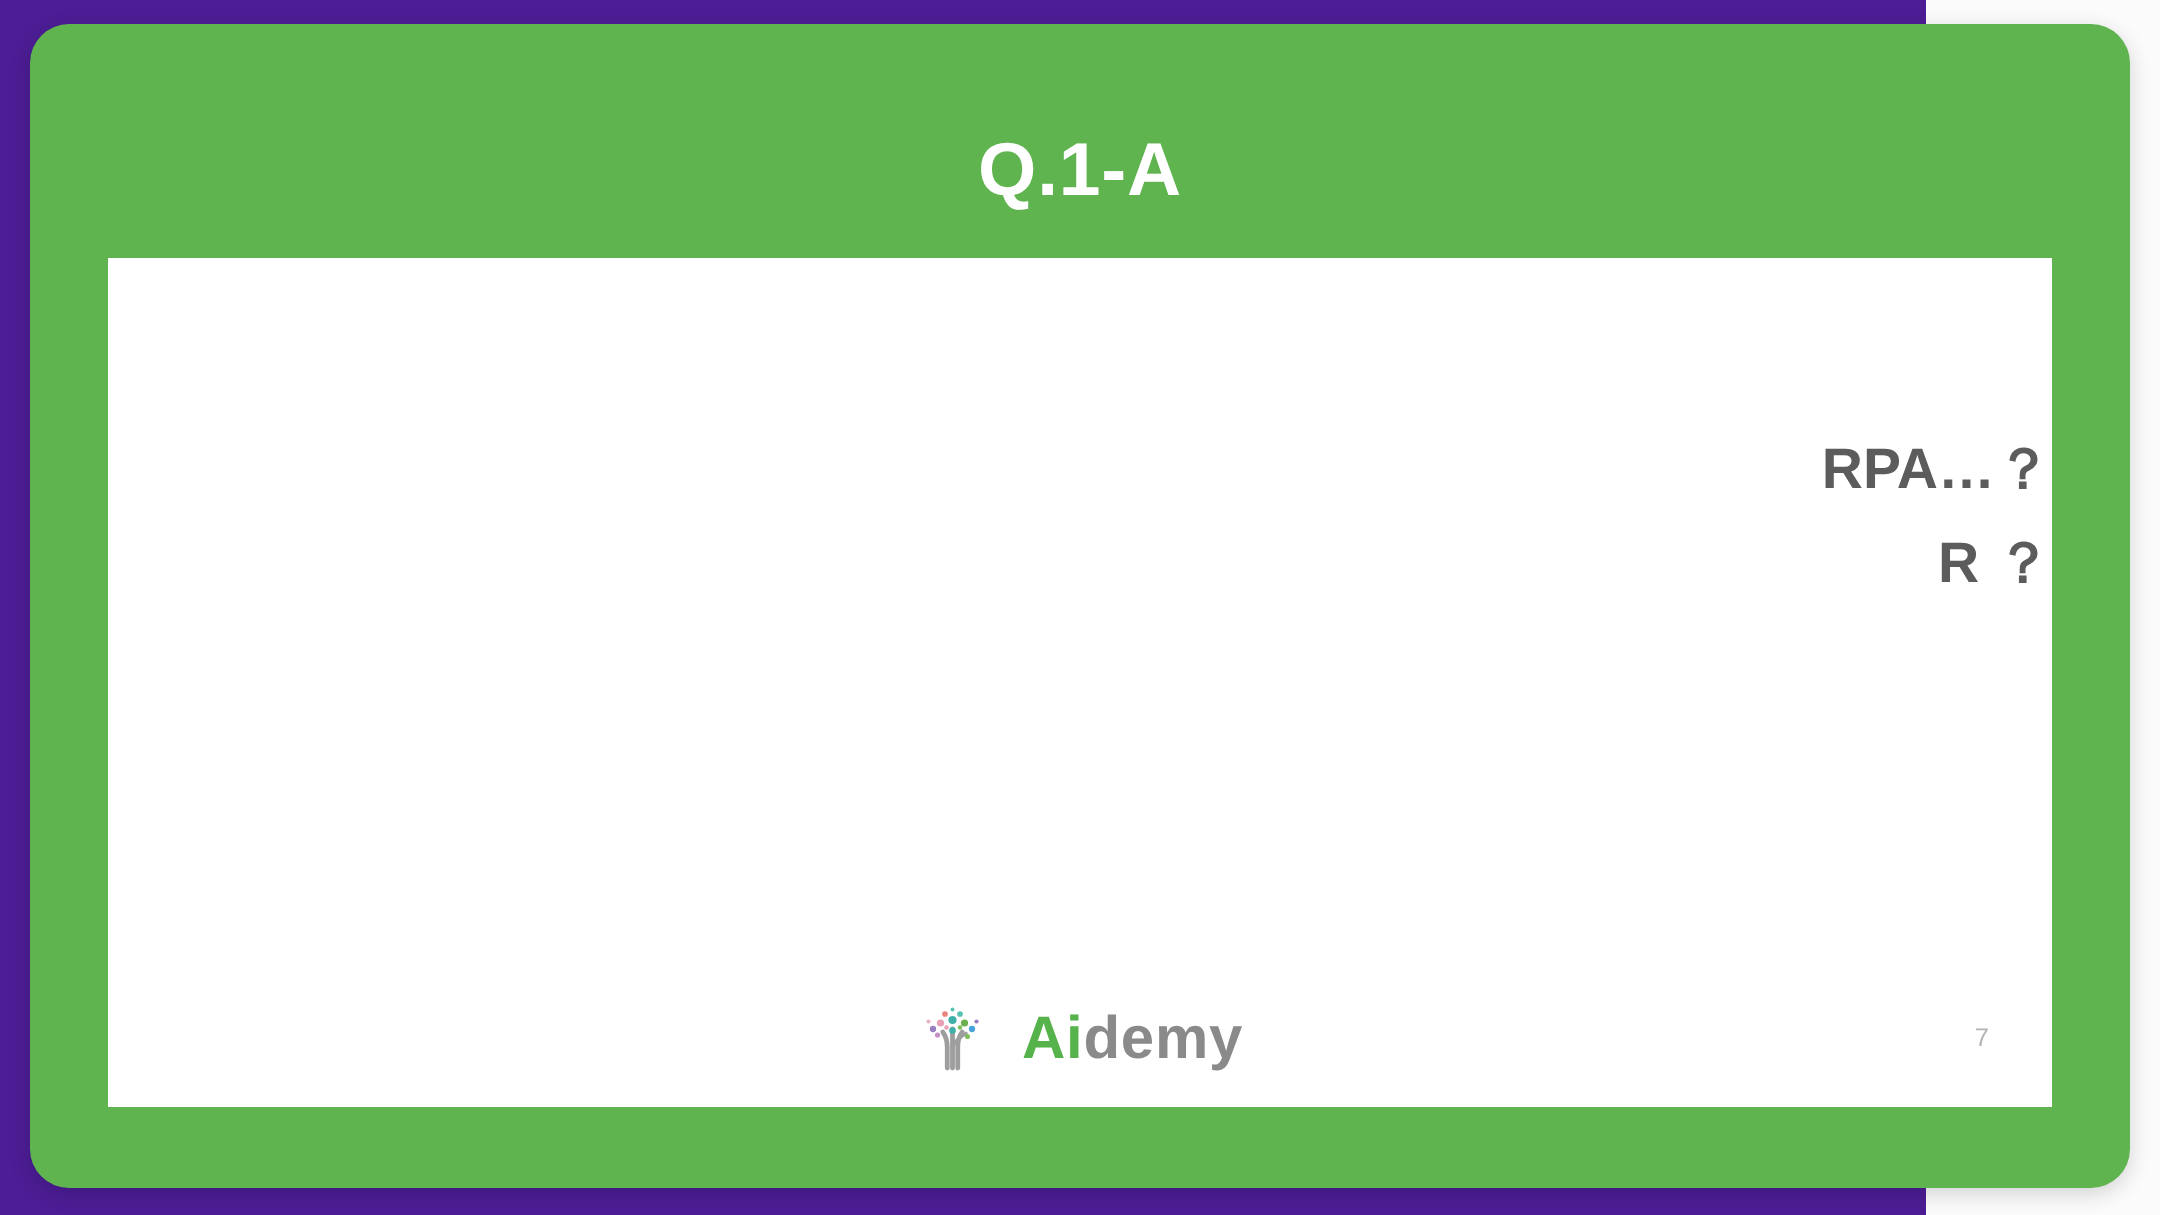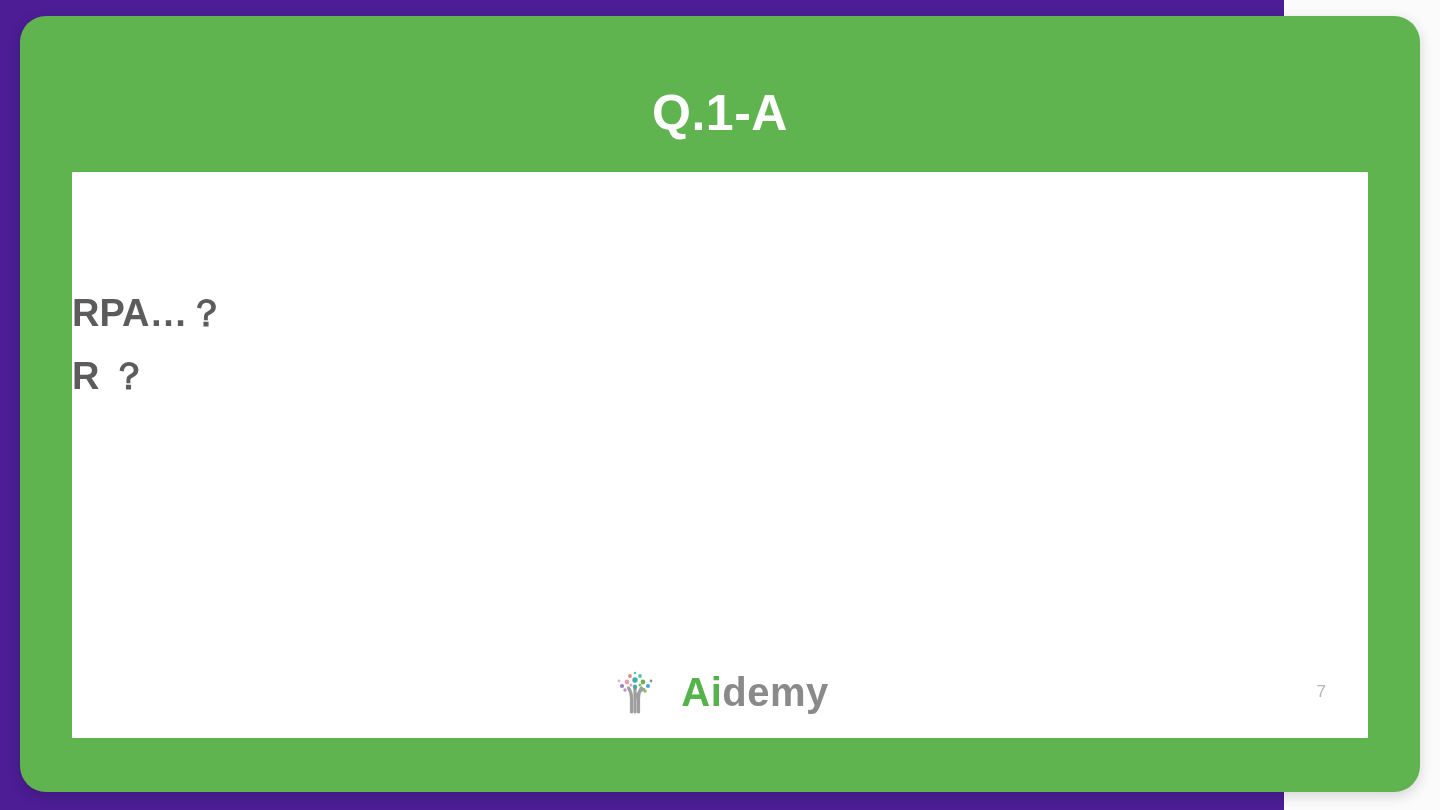--- a/index.html
+++ b/index.html
@@ -58,21 +58,21 @@
     height: 566px;
     background: #ffffff;
   }
 
   
   .body-text {
     position: absolute;
     left: 0;
     top: 110px;
     width: 1296px;
-    text-align: left;
+    text-align: right;
     color: #5c5c5c;
     font-size: 38px;
     font-weight: bold;
     line-height: 1.65;
     user-select: none;
   }
   .body-line {
     display: block;
     white-space: pre;
   }

